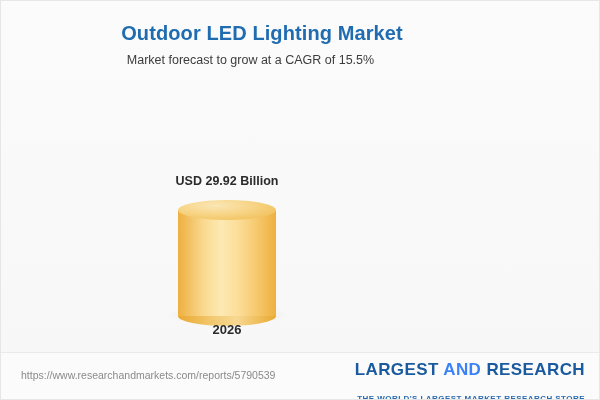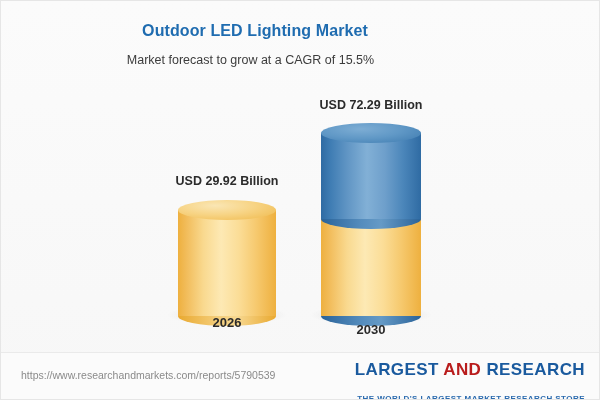--- a/index.html
+++ b/index.html
@@ -23,24 +23,25 @@
     overflow: hidden;
   }
 
   
   #chart-title {
     position: absolute;
     top: 21px;
     left: 0;
     width: 508px;
     text-align: center;
-    font-size: 16px;
+    font-size: 20px;
     font-weight: bold;
     color: #1f6cb0;
     letter-spacing: 0.1px;
+    padding-left: 7px;
   }
   #chart-subtitle {
     position: absolute;
     top: 52px;
     left: 0;
     width: 499px;
     text-align: center;
     font-size: 12.5px;
     font-weight: normal;
     color: #3c3c3c;
@@ -172,21 +173,21 @@
     line-height: 1;
   }
   #logo-main {
     font-size: 17px;
     font-weight: bold;
     color: #1a5a9e;
     letter-spacing: 0.4px;
     white-space: nowrap;
   }
   #logo-main .and {
-    color: #b91c1c;
+    color: #3b82f6;
   }
   #logo-tagline {
     margin-top: 17px;
     font-size: 8px;
     font-weight: bold;
     color: #2a6aae;
     letter-spacing: 0.45px;
     white-space: nowrap;
   }
 </style>
@@ -207,44 +208,23 @@
 
       <div class="cylinder yellow" style="left:61px; top:119px; width:98px; height:116px;">
         <div class="cyl-shadow" style="width:118px; left:-10px;"></div>
         <div class="seg" style="top:0; bottom:0;">
           <div class="seg-bottomcap"></div>
           <div class="seg-body"></div>
           <div class="seg-top"></div>
         </div>
       </div>
 
-      <div class="cat-label" style="left:0; top:234px;">2026</div>
+      <div class="cat-label" style="left:0; top:241px;">2026</div>
     </div>
 
-    <div class="bar-group" style="left:260px; width:220px; height:265px;">
-
-      <div class="value-label" style="left:0; top:17px;">USD 72.29 Billion</div>
-
-      <div class="cylinder blue" style="left:60px; top:42px; width:100px; height:193px;">
-        <div class="cyl-shadow" style="width:120px; left:-10px;"></div>
-
-        <div class="seg yellow" style="top:86px; bottom:0;">
-          <div class="seg-bottomcap"></div>
-          <div class="seg-body" style="background: linear-gradient(to right,#eeb03f 0%,#f2bd5c 9%,#f9d98f 26%,#fde9b4 44%,#fbdd97 62%,#f6c96e 80%,#eeb03f 100%);"></div>
-        </div>
-
-        <div class="seg blue" style="top:0; height:96px;">
-          <div class="seg-bottomcap"></div>
-          <div class="seg-body"></div>
-          <div class="seg-top"></div>
-        </div>
-      </div>
-
-      <div class="cat-label" style="left:0; top:241px;">2030</div>
-    </div>
 
   </div>
 
   <div id="footer">
     <div id="footer-url">https://www.researchandmarkets.com/reports/5790539</div>
 
     <div id="logo">
       <div id="logo-main"><span>LARGEST</span>
         <span class="and">AND</span>
         <span>RESEARCH</span>

